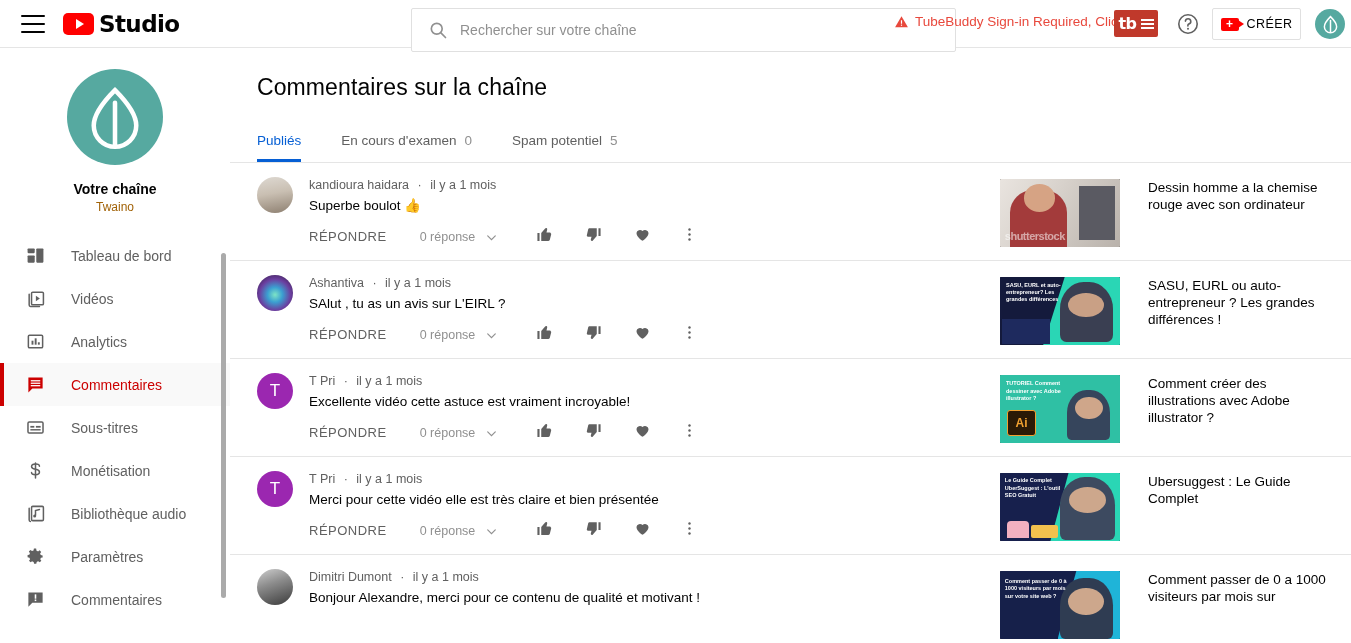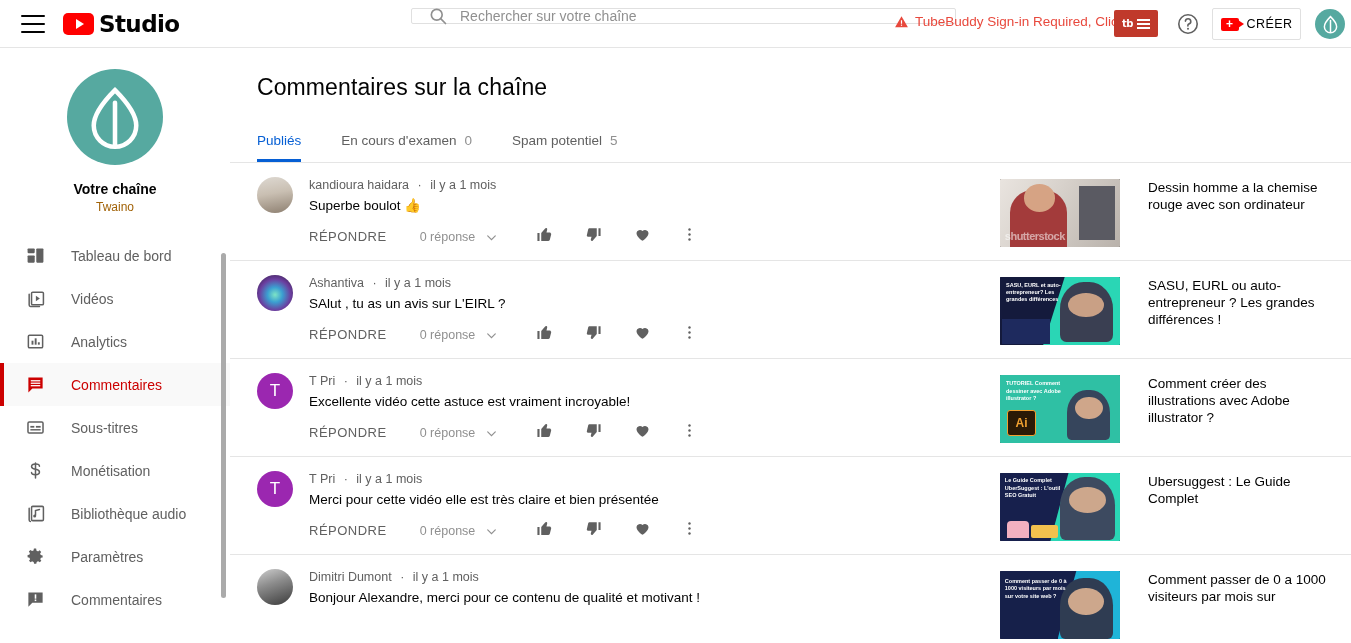--- a/index.html
+++ b/index.html
@@ -46,21 +46,21 @@
     font-family: "DejaVu Sans", sans-serif;
     font-weight: 700; font-size: 23px;
     letter-spacing: -0.6px;
     margin-left: 5px;
     color: #030303;
   }
 
   
   .search-wrap {
     position: absolute; left: 411px; top: 8px;
-    width: 545px; height: 16px;
+    width: 545px; height: 44px;
     border: 1px solid #e0e0e0; border-radius: 2px;
     display: flex; align-items: center;
     background: #fff;
   }
   .search-icon { margin-left: 16px; display: flex; }
   .search-input {
     border: none; outline: none;
     flex: 1; height: 30px;
     margin-left: 12px;
     font-family: "Liberation Sans", sans-serif;
@@ -79,21 +79,21 @@
   .tb-warning .warn-ico { margin-right: 6px; display: flex; }
 
   .tb-button {
     position: absolute; left: 1114px; top: 10px;
     width: 44px; height: 27px;
     background: #c0392b; border-radius: 2px;
     display: flex; align-items: center; justify-content: center;
     gap: 4px; cursor: pointer;
   }
   .tb-button .tb-mark {
-    color: #fff; font-weight: 700; font-size: 10px;
+    color: #fff; font-weight: 700; font-size: 16px;
     font-family: "DejaVu Sans", sans-serif; letter-spacing: -0.5px;
   }
   .tb-button .tb-lines { display: flex; flex-direction: column; gap: 2px; }
   .tb-button .tb-lines i { display: block; width: 13px; height: 2px; background: #fff; }
 
   .help-btn {
     position: absolute; left: 1176px; top: 12px;
     width: 24px; height: 24px; cursor: pointer;
   }
 

